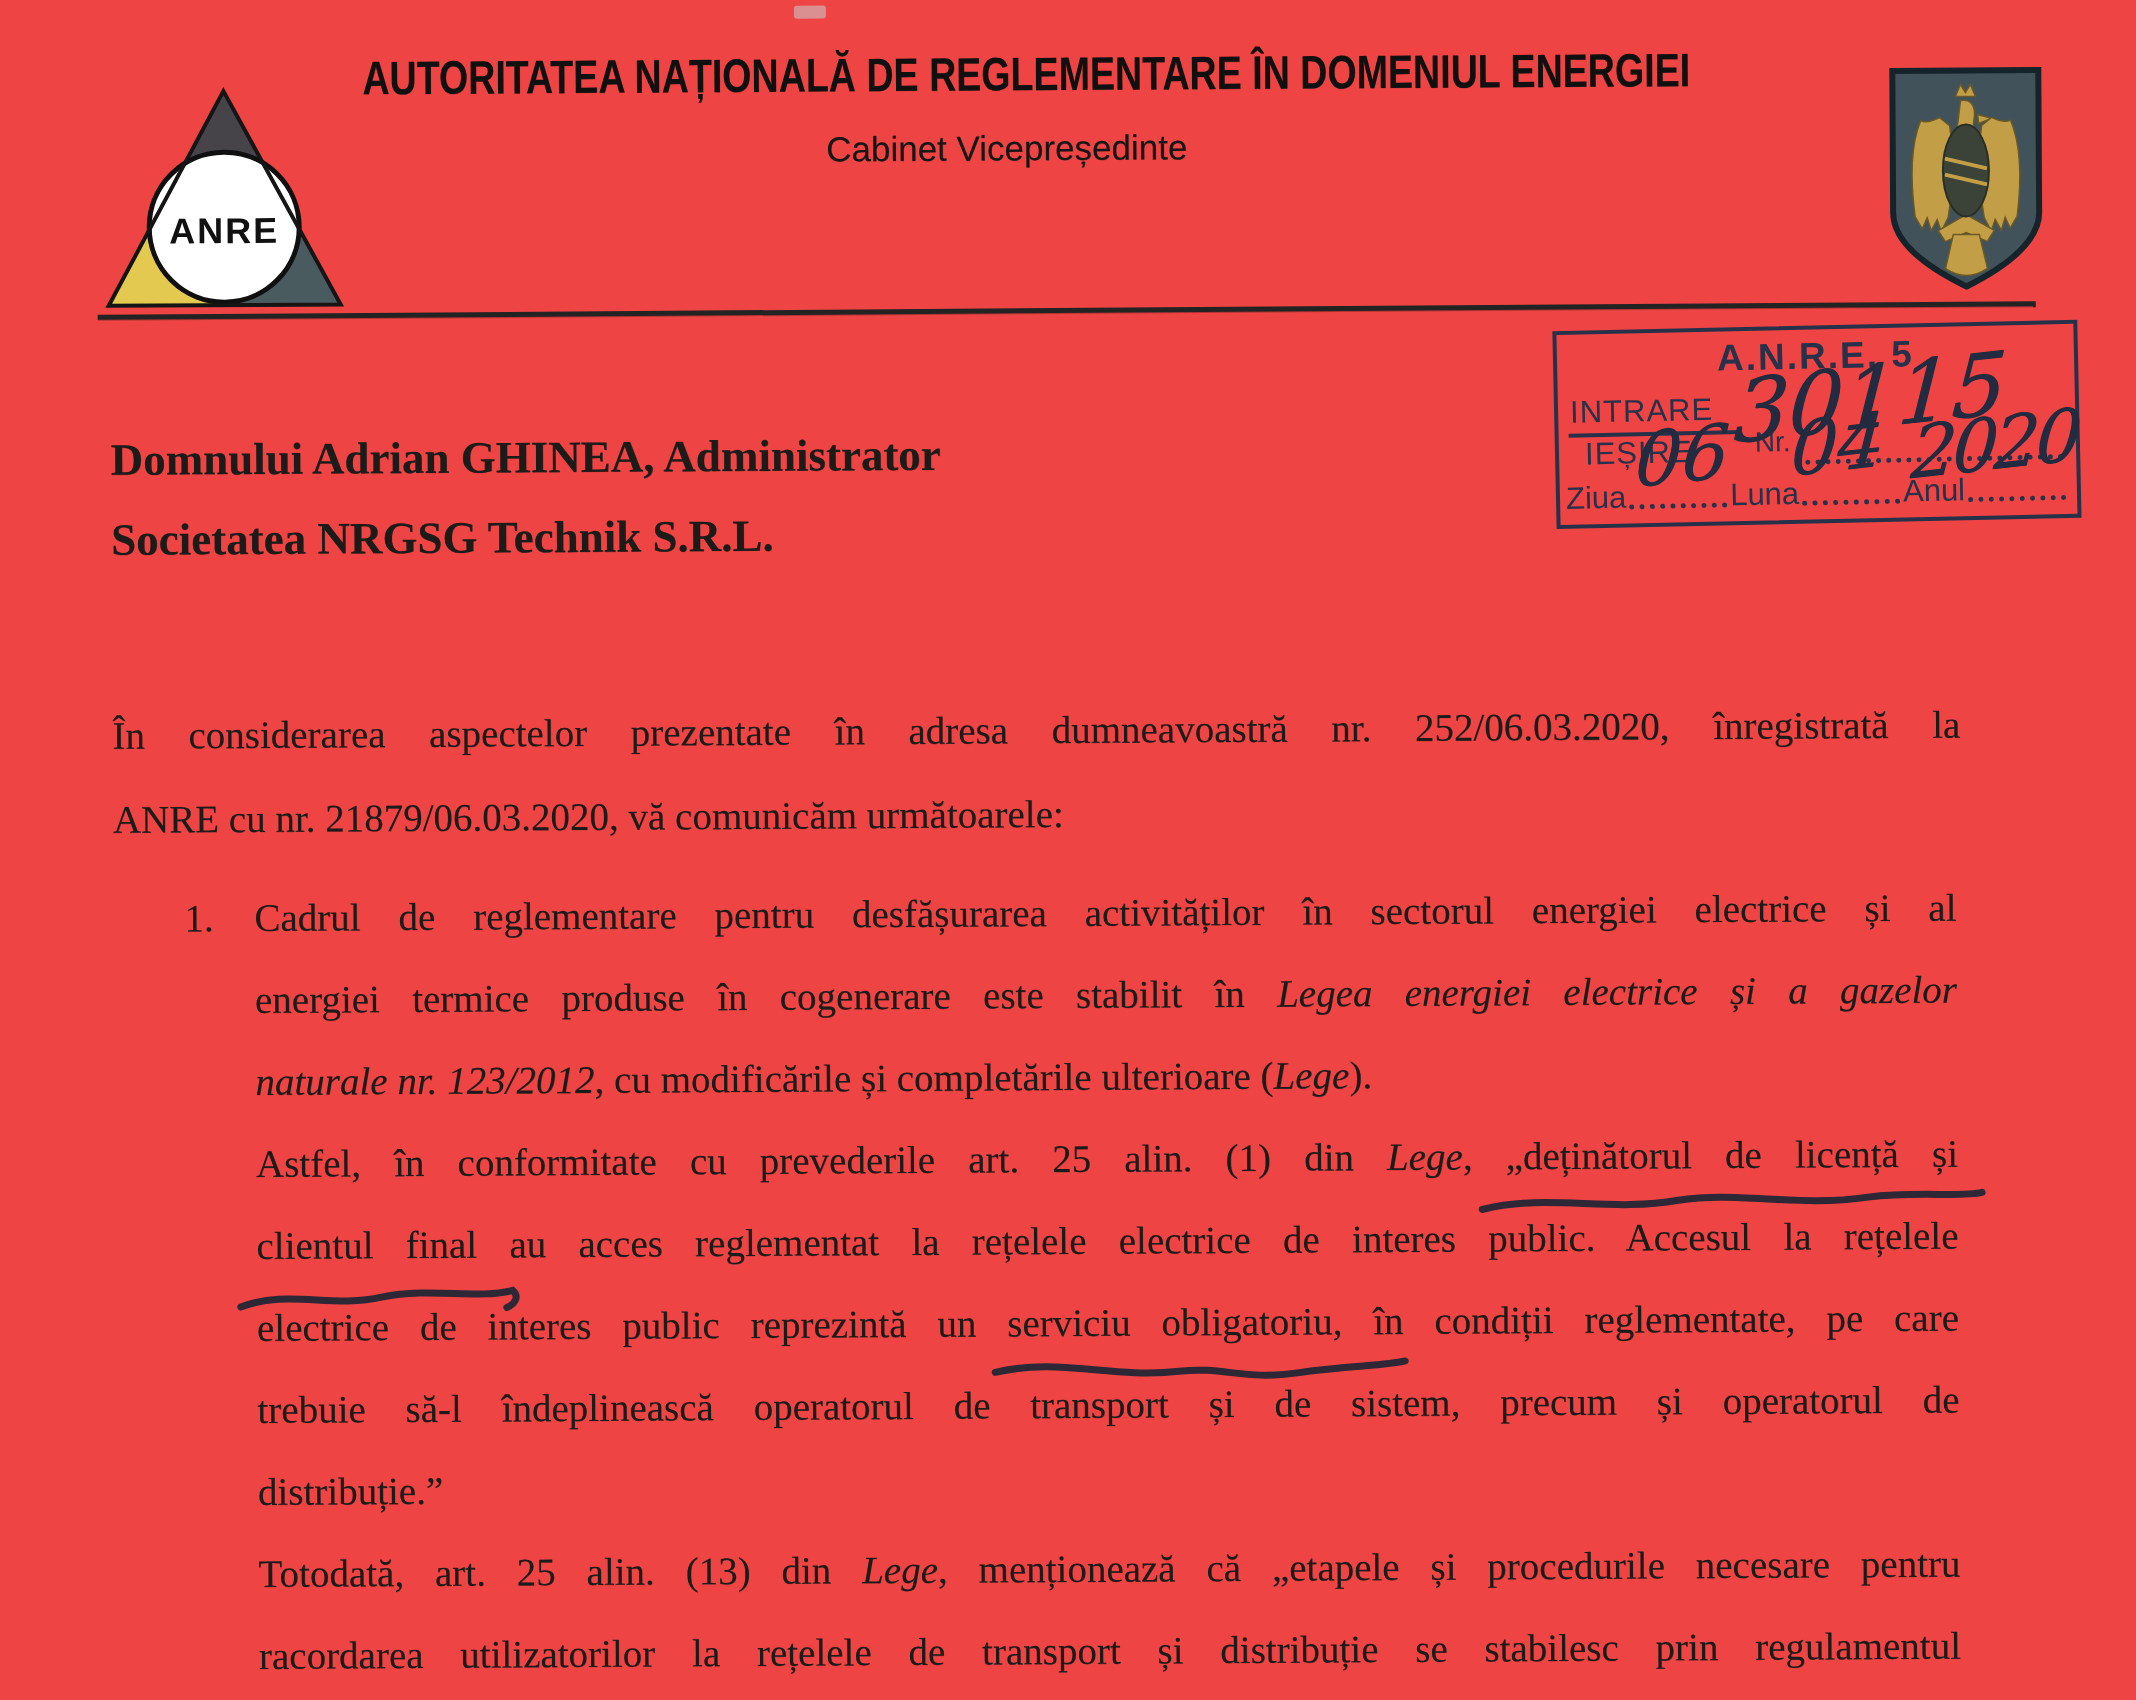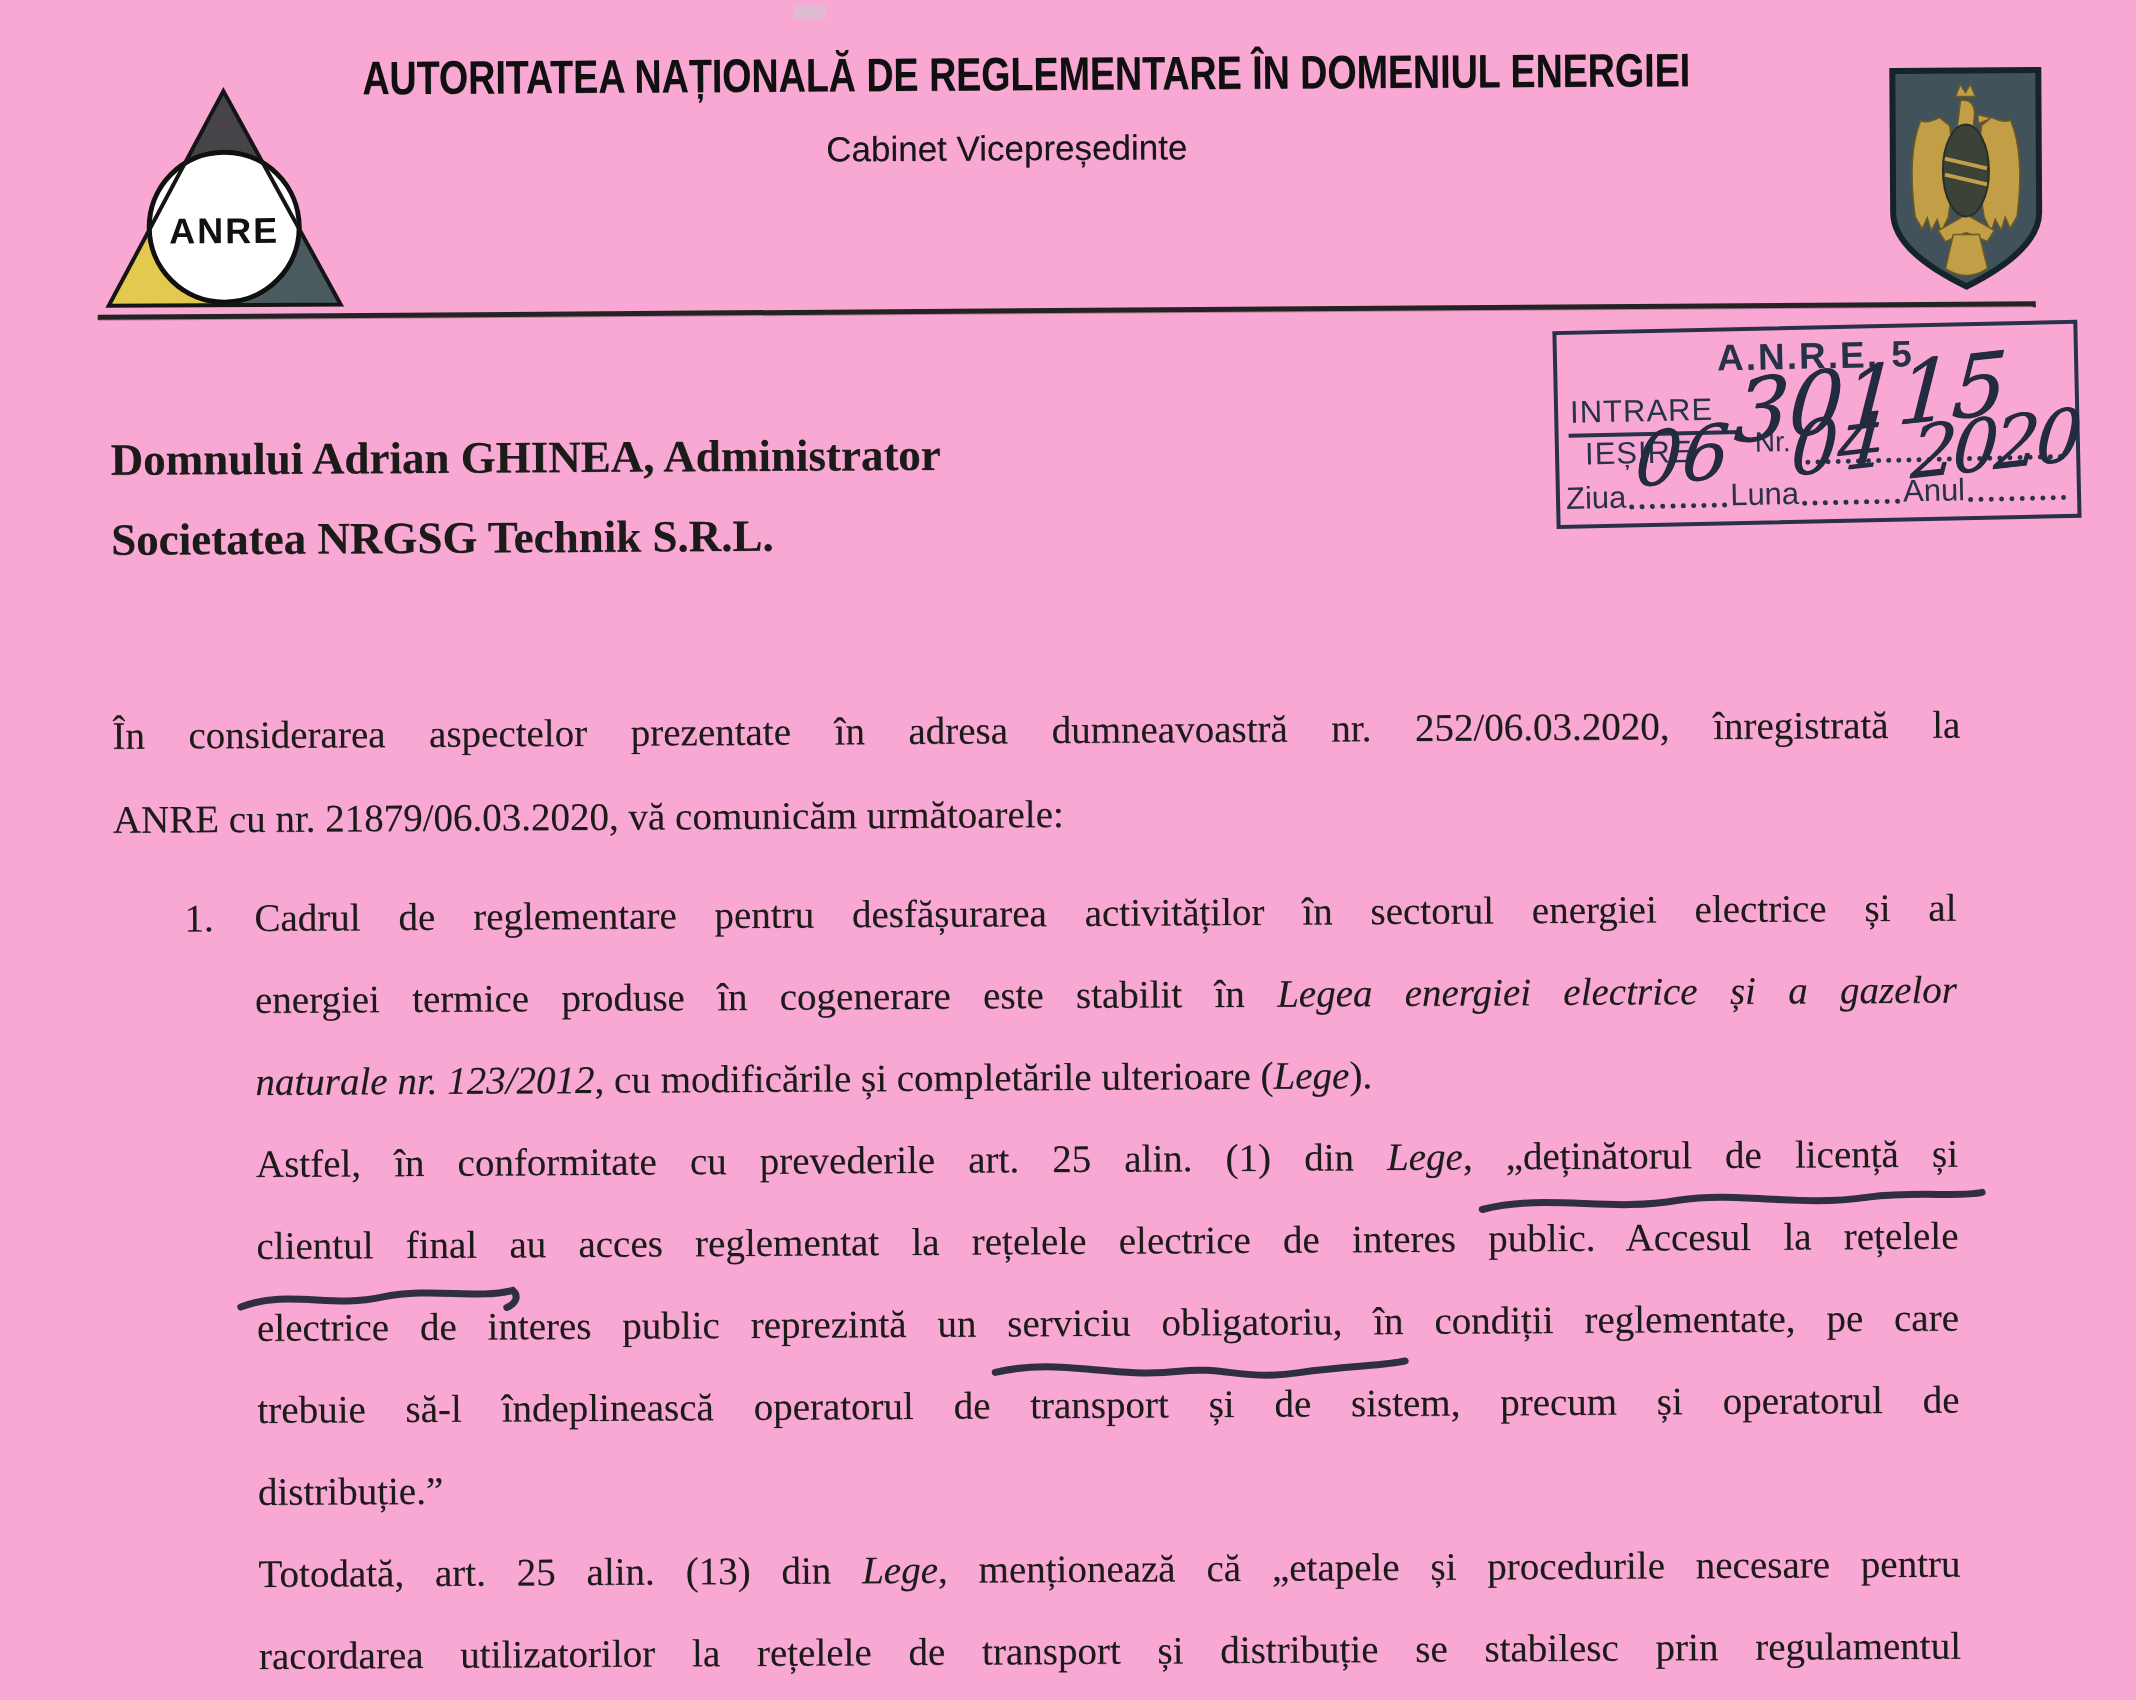--- a/index.html
+++ b/index.html
@@ -1,16 +1,16 @@
 <!DOCTYPE html>
 <html><head>
 <meta charset="utf-8">
 <style>
   html,body{margin:0;padding:0;background:#e8e8e8;}
-  .canvas{position:relative;width:2136px;height:1700px;background:#f9a8d4;overflow:hidden;
+  .canvas{position:relative;width:2136px;height:1700px;background:#ef4444;overflow:hidden;
           font-family:"Liberation Serif","DejaVu Serif",serif;color:#1b1b19;}
   .page{position:absolute;inset:0;transform:rotate(-0.35deg);transform-origin:50% 40%;}
   .txt{text-shadow:0.3px 0.3px 0.6px rgba(25,25,25,.38);}
 
   
   .authority{position:absolute;left:170px;top:46px;width:1720px;text-align:center;
              font-family:"Liberation Sans","DejaVu Sans",sans-serif;font-weight:bold;
              font-size:47px;color:#101010;white-space:nowrap;}
   .authority span{display:inline-block;transform:scaleX(0.8);transform-origin:center;}
   .office{position:absolute;left:170px;top:128px;width:1680px;text-align:center;

